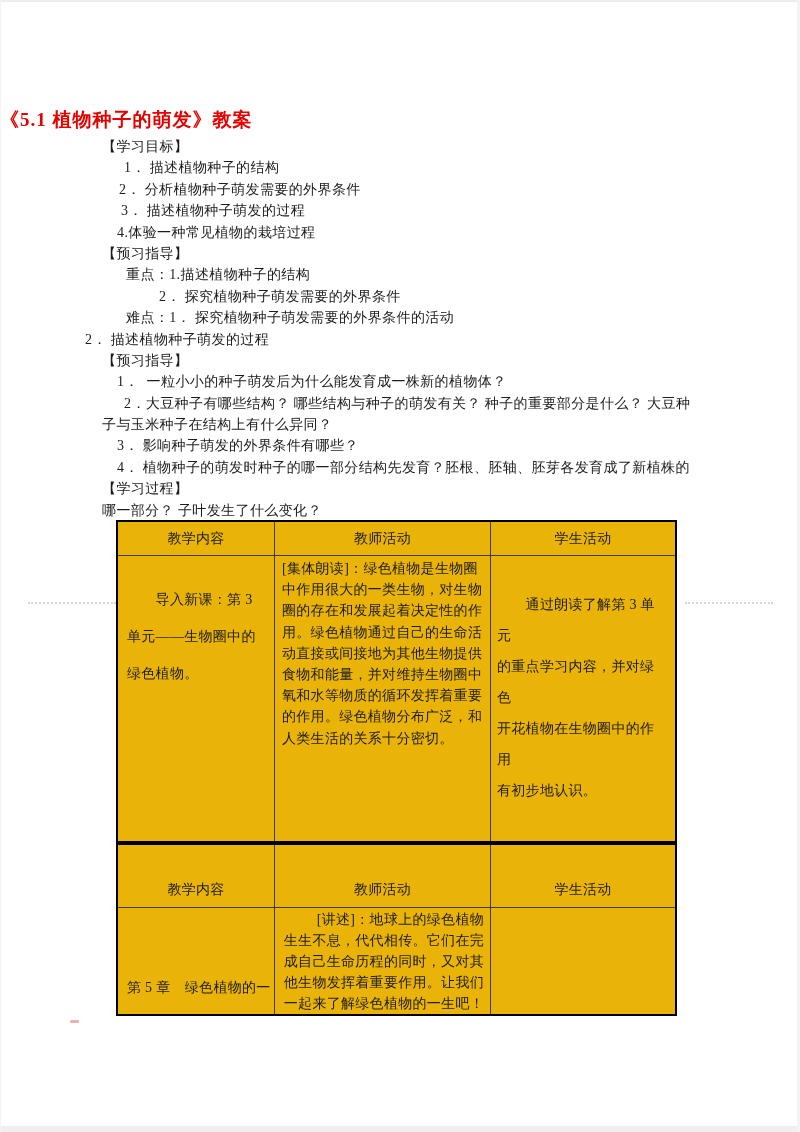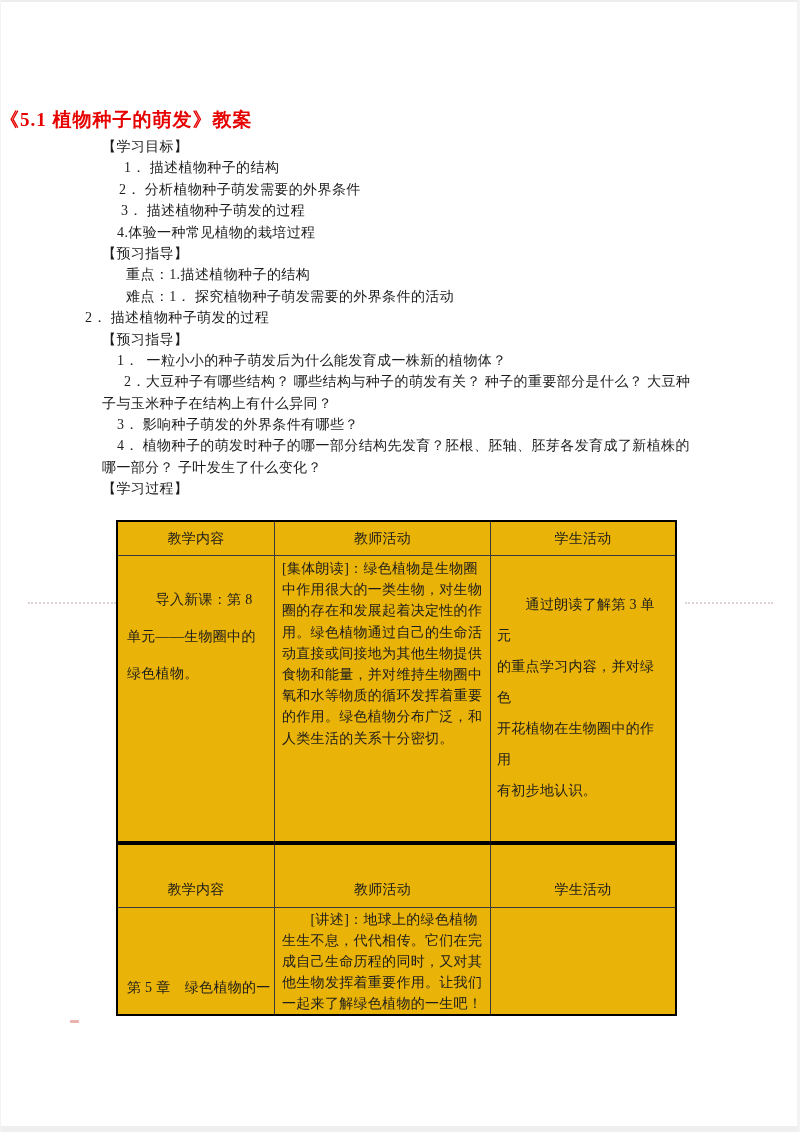--- a/index.html
+++ b/index.html
@@ -39,21 +39,21 @@
   .cell { box-sizing:border-box; letter-spacing:0.3px; }
   .bR { border-right:1px solid #3a3a3a; }
   .bB { border-bottom:1px solid #3a3a3a; }
   .th { display:flex; align-items:center; justify-content:center; }
   .t2 .th { align-items:flex-end; padding-bottom:8px; }
   .pre { white-space:pre-line; }
   .c-content1 { padding:25px 4px 0 9px; line-height:37px; }
   .c-teacher1 { padding:2px 6px 0 7px;  line-height:21.2px; }
   .c-student1 { padding:33px 18px 0 6px; line-height:31px; }
   .c-content2 { display:flex; align-items:flex-end; padding:0 2px 17px 9px; white-space:pre; }
-  .c-teacher2 { padding:1px 6px 0 7px; line-height:21px; }
+  .c-teacher2 { padding:1px 6px 0 7px; line-height:21px;text-align:right; }
 
   .guide-dots { position:absolute; top:602px; height:0; border-top:2px dotted #ded2d2; }
   .guide-dots.gl { left:28px; width:88px; }
   .guide-dots.gr { left:685px; width:88px; }
   .red-mark { position:absolute; left:70px; top:1020px; width:9px; height:3px;
               background:#e9b2ab; border-radius:1px; }
 </style>
 </head>
 <body>
 
@@ -67,37 +67,38 @@
   <div class="doc-title" style="color:#e60000;">《5.1 植物种子的萌发》教案</div>
 
   <div class="bodylines">
     <div class="ln" style="margin-left:102px">【学习目标】</div>
     <div class="ln" style="margin-left:124px">1． 描述植物种子的结构</div>
     <div class="ln" style="margin-left:119px">2． 分析植物种子萌发需要的外界条件</div>
     <div class="ln" style="margin-left:121px">3． 描述植物种子萌发的过程</div>
     <div class="ln" style="margin-left:117px">4.体验一种常见植物的栽培过程</div>
     <div class="ln" style="margin-left:102px">【预习指导】</div>
     <div class="ln" style="margin-left:126px">重点：1.描述植物种子的结构</div>
+    <div class="ln" style="margin-left:159px">2． 探究植物种子萌发需要的外界条件</div>
     <div class="ln" style="margin-left:126px">难点：1． 探究植物种子萌发需要的外界条件的活动</div>
     <div class="ln" style="margin-left:85px">2． 描述植物种子萌发的过程</div>
     <div class="ln" style="margin-left:102px">【预习指导】</div>
     <div class="ln" style="margin-left:117px">1．  一粒小小的种子萌发后为什么能发育成一株新的植物体？</div>
     <div class="ln" style="margin-left:124px">2．大豆种子有哪些结构？ 哪些结构与种子的萌发有关？ 种子的重要部分是什么？ 大豆种</div>
     <div class="ln" style="margin-left:102px">子与玉米种子在结构上有什么异同？</div>
     <div class="ln" style="margin-left:117px">3． 影响种子萌发的外界条件有哪些？</div>
     <div class="ln" style="margin-left:117px">4． 植物种子的萌发时种子的哪一部分结构先发育？胚根、胚轴、胚芽各发育成了新植株的</div>
+    <div class="ln" style="margin-left:102px">【学习过程】</div>
     <div class="ln" style="margin-left:102px">哪一部分？ 子叶发生了什么变化？</div>
-    <div class="ln" style="margin-left:102px">【学习过程】</div>
   </div>
 
   <div class="tbl t1">
     <div class="cell th bR bB">教学内容</div>
     <div class="cell th bR bB">教师活动</div>
     <div class="cell th bB">学生活动</div>
-    <div class="cell bR c-content1 pre">　　导入新课：第 8
+    <div class="cell bR c-content1 pre">　　导入新课：第 3
 单元——生物圈中的
 绿色植物。</div>
     <div class="cell bR c-teacher1 pre">[集体朗读]：绿色植物是生物圈
 中作用很大的一类生物，对生物
 圈的存在和发展起着决定性的作
 用。绿色植物通过自己的生命活
 动直接或间接地为其他生物提供
 食物和能量，并对维持生物圈中
 氧和水等物质的循环发挥着重要
 的作用。绿色植物分布广泛，和

